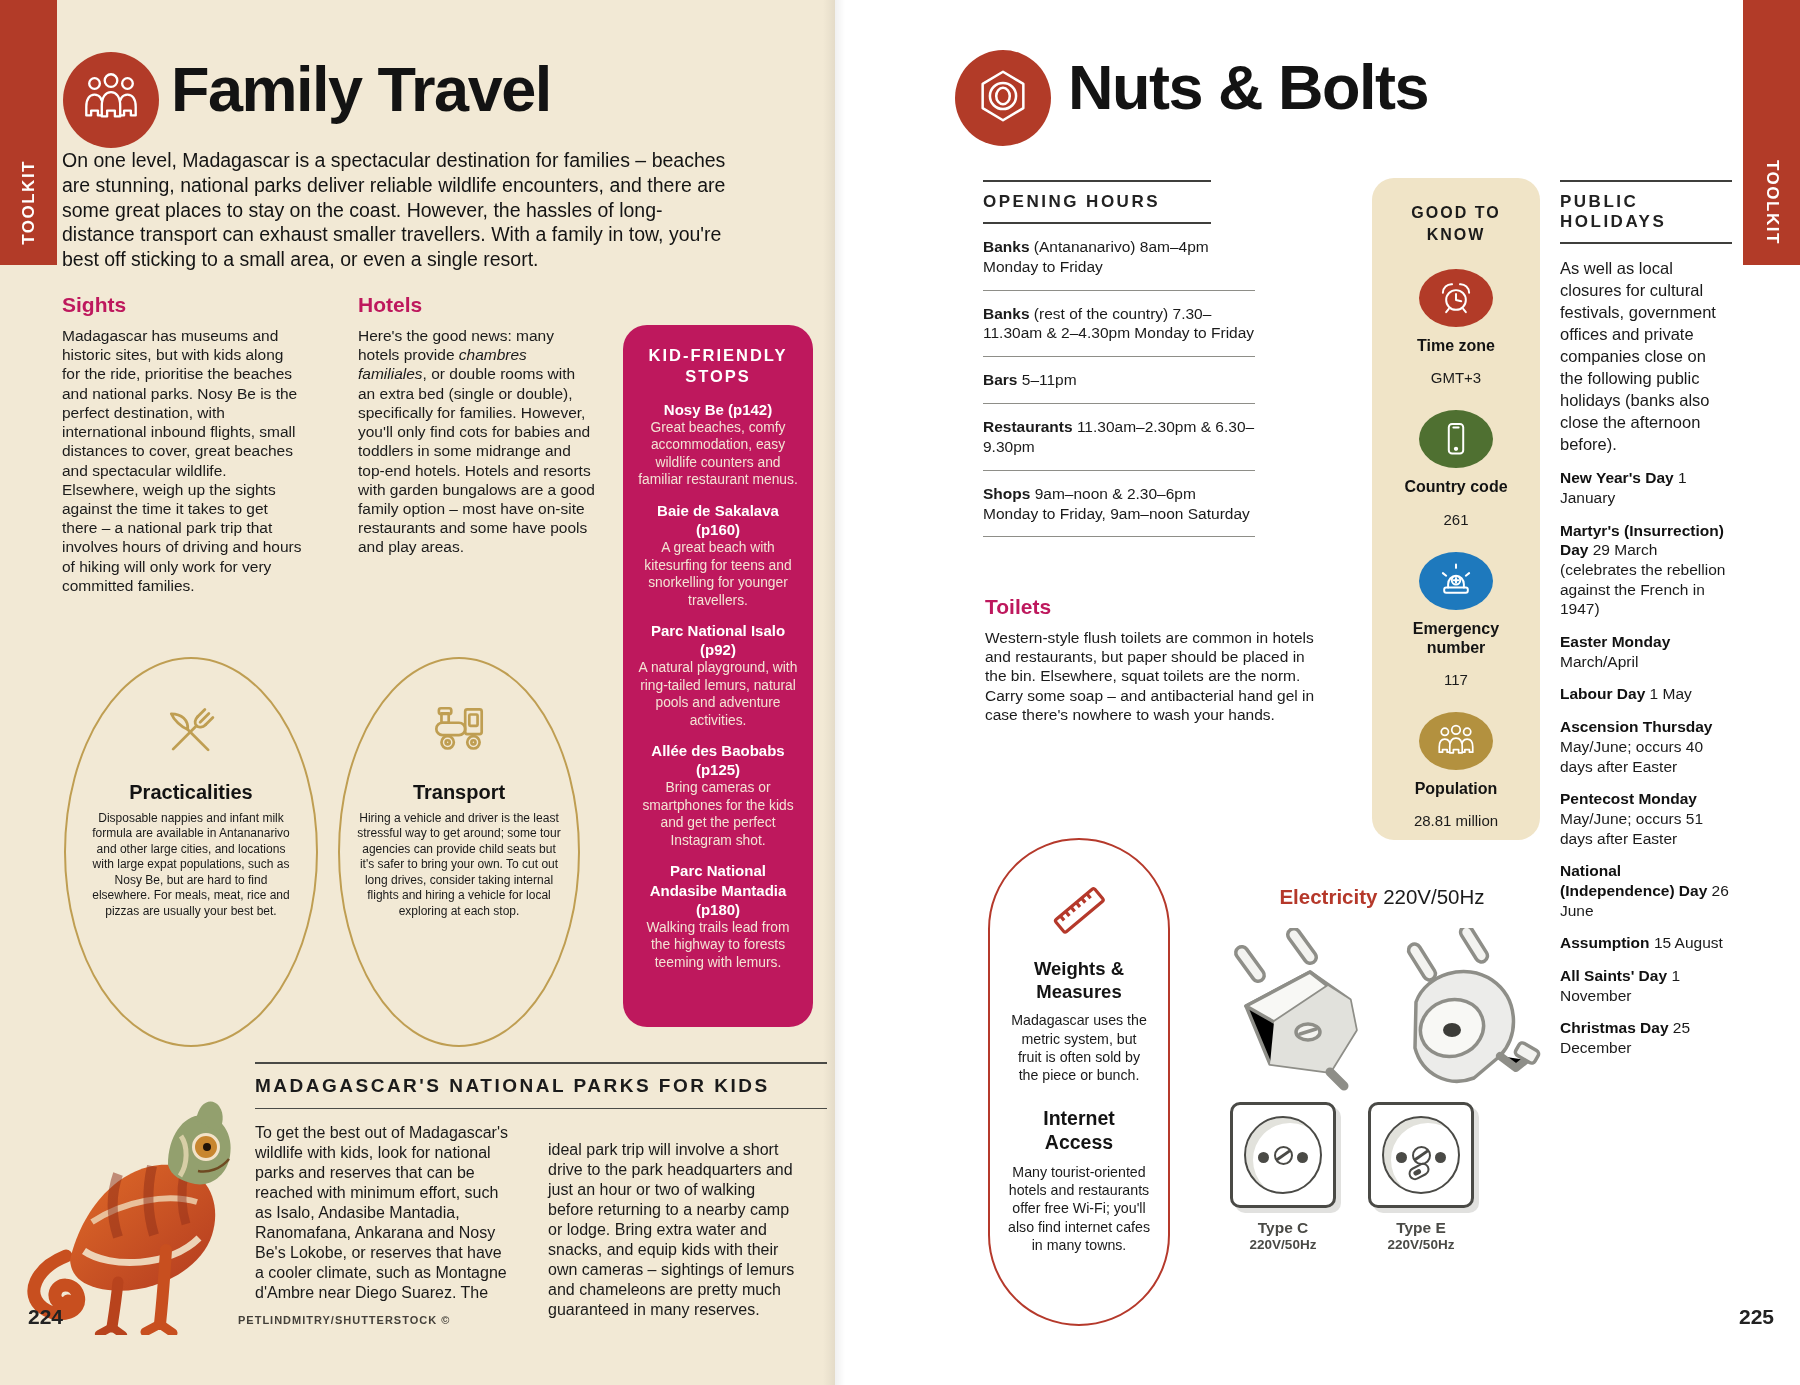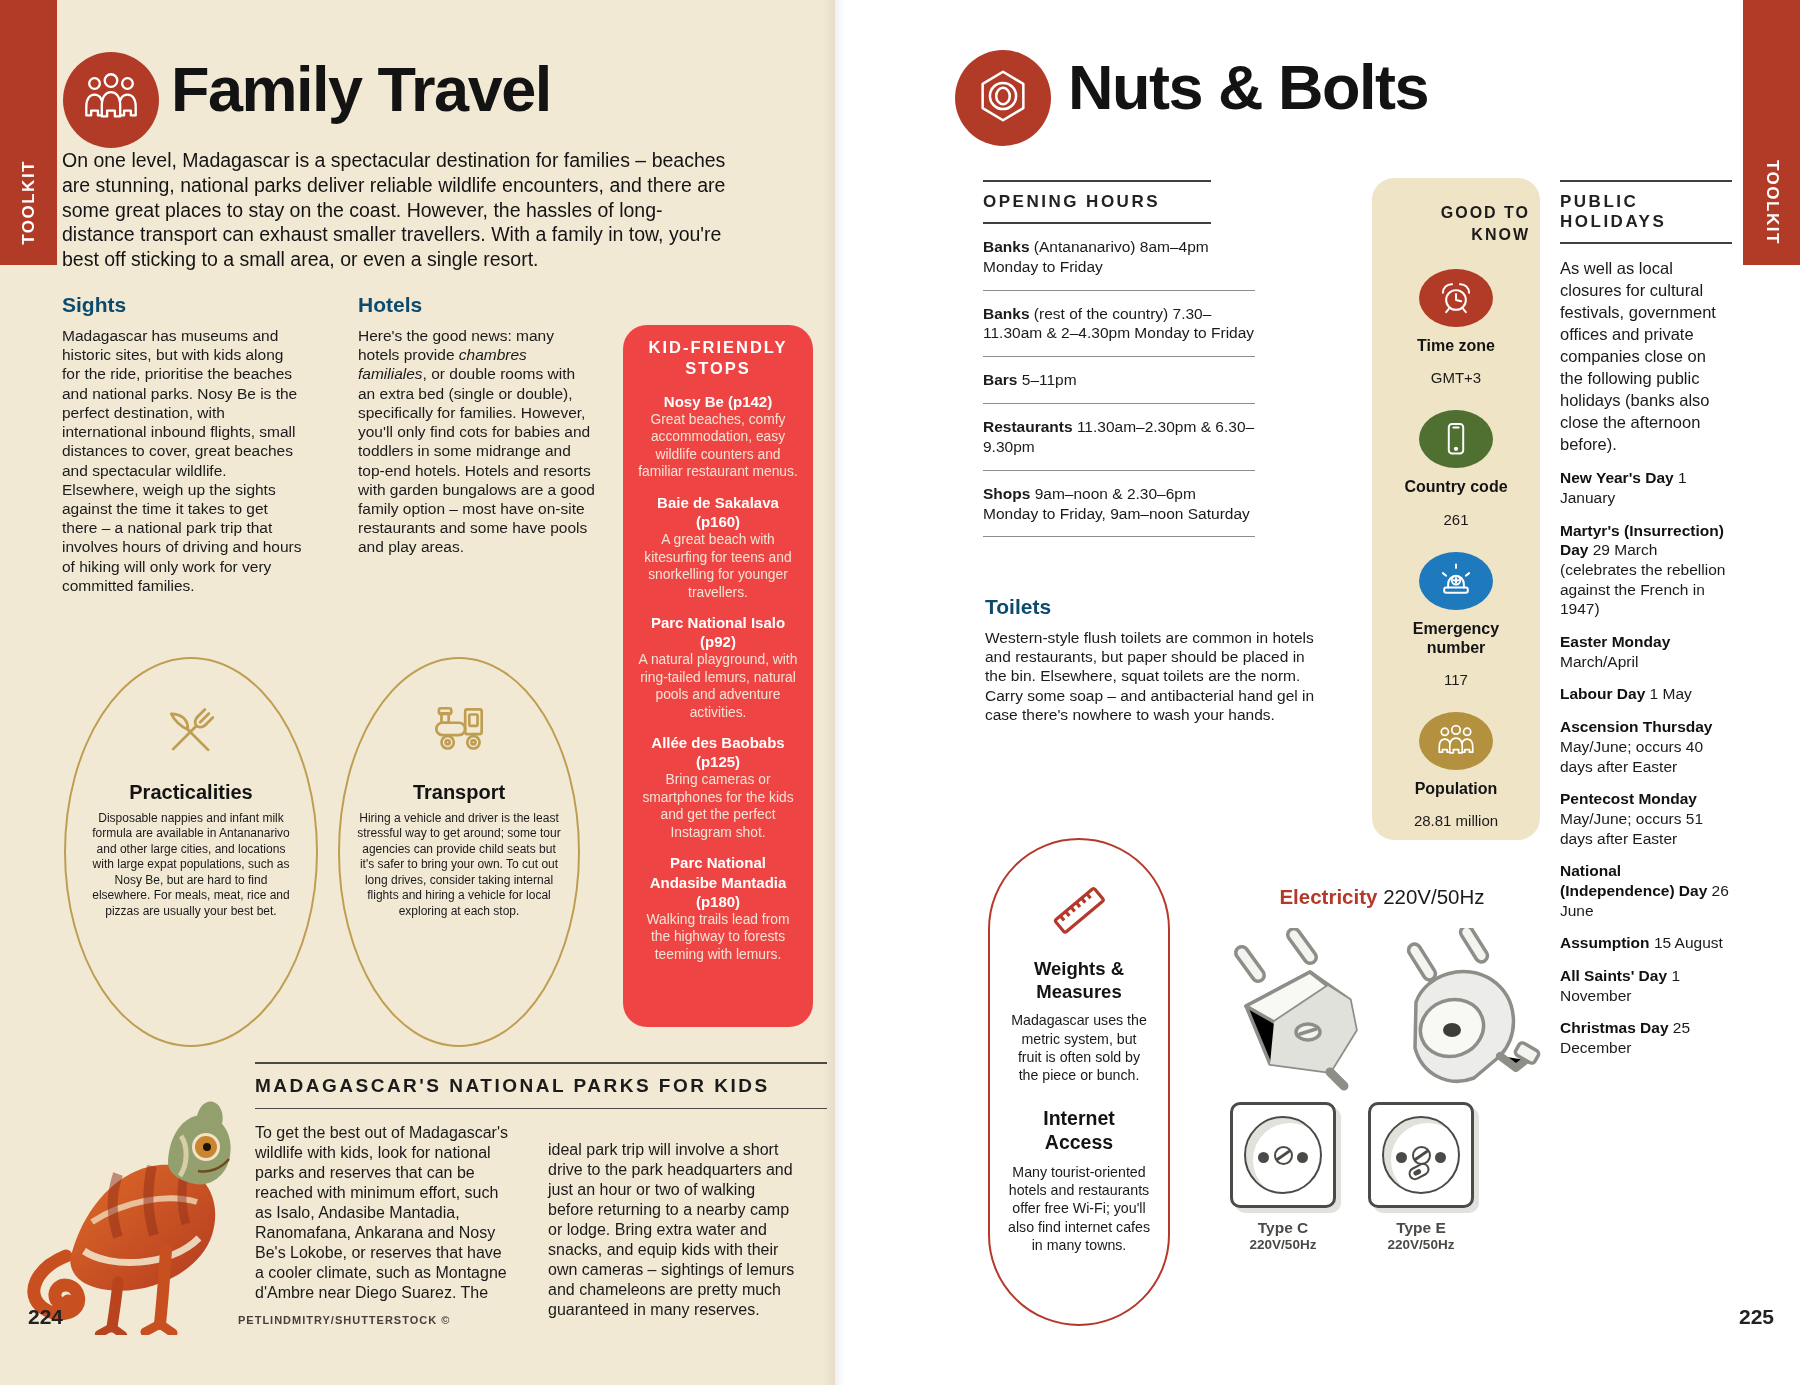--- a/index.html
+++ b/index.html
@@ -16,28 +16,28 @@
          font-weight:bold; font-size:17px; letter-spacing:1.5px; }
   .tab-left  { left:0; }
   .tab-left span  { writing-mode:vertical-rl; transform:rotate(180deg); }
   .tab-right { right:0; }
   .tab-right span { writing-mode:vertical-rl; }
 
   
   .abs { position:absolute; }
   .page-title { font-size:63px; font-weight:bold; letter-spacing:-1.5px; color:#131313; line-height:1; }
   .icon-circle { width:96px; height:96px; border-radius:50%; background:#b23b28; display:flex; align-items:center; justify-content:center; }
-  .red-head { font-size:21px; font-weight:bold; color:#0c4a6e; margin:0 0 9px 0; }
+  .red-head { font-size:21px; font-weight:bold; color:#be185d; margin:0 0 9px 0; }
   .body-sm { font-size:15.5px; line-height:1.24; color:#1b1b1b; margin:0; }
   .caps-head { font-size:17px; font-weight:bold; letter-spacing:2.5px; color:#222; }
 
   
   .intro { font-size:19.5px; line-height:1.27; color:#141414; }
 
-  .kid-box { background:#ef4444; border-radius:24px; color:#f6e7d8; text-align:center; box-sizing:border-box; padding:12px 14px; }
+  .kid-box { background:#be185d; border-radius:24px; color:#f6e7d8; text-align:center; box-sizing:border-box; padding:20px 14px; }
   .kid-title { color:#ffffff; font-weight:bold; font-size:16.5px; line-height:1.3; letter-spacing:2px; }
   .kid-entry { margin-top:12px; }
   .kid-name { color:#ffffff; font-weight:bold; font-size:15px; line-height:1.27; }
   .kid-body { font-size:13.8px; line-height:1.27; color:#f3e3d4; }
 
   .oval { border:2.5px solid #bf9e52; border-radius:50%; text-align:center; box-sizing:border-box; }
   .oval-title { font-size:20px; font-weight:bold; color:#131313; margin:12px 0 7px 0; }
   .oval-body { font-size:12px; line-height:1.29; margin:0; }
 
   .parks-rule { height:1.5px; background:#4a4a46; }
@@ -48,21 +48,21 @@
   .pagenum { font-size:21px; font-weight:bold; color:#222; }
   .credit { font-size:11px; font-weight:bold; letter-spacing:1px; color:#44403a; }
 
   
   .sec-head-box { border-top:2px solid #3f3f3c; border-bottom:2px solid #3f3f3c; padding:10px 0; }
   .oh-col { width:272px; }
   .oh-entry { padding:13px 0; border-bottom:1.5px solid #8e8e88; font-size:15.5px; line-height:1.28; }
   .toilets-body { width:345px; }
 
   .gtk-box { background:#f0e4c7; border-radius:22px; text-align:center; box-sizing:border-box; padding:24px 10px; }
-  .gtk-title { font-size:16px; font-weight:bold; letter-spacing:2px; line-height:1.35; color:#1b1b1b;text-align:right; }
+  .gtk-title { font-size:16px; font-weight:bold; letter-spacing:2px; line-height:1.35; color:#1b1b1b; }
   .gtk-item { margin-top:24px; }
   .gtk-ellipse { width:74px; height:58px; border-radius:50%; margin:0 auto 9px auto; display:flex; align-items:center; justify-content:center; }
   .c-red  { background:#b23b28; }
   .c-green{ background:#4f7031; }
   .c-blue { background:#1e79bd; }
   .c-gold { background:#b3913f; }
   .gtk-label { font-size:16px; font-weight:bold; line-height:1.2; color:#131313; }
   .gtk-value { font-size:15px; color:#1b1b1b; margin-top:14px; }
 
   .ph-col { width:172px; }

